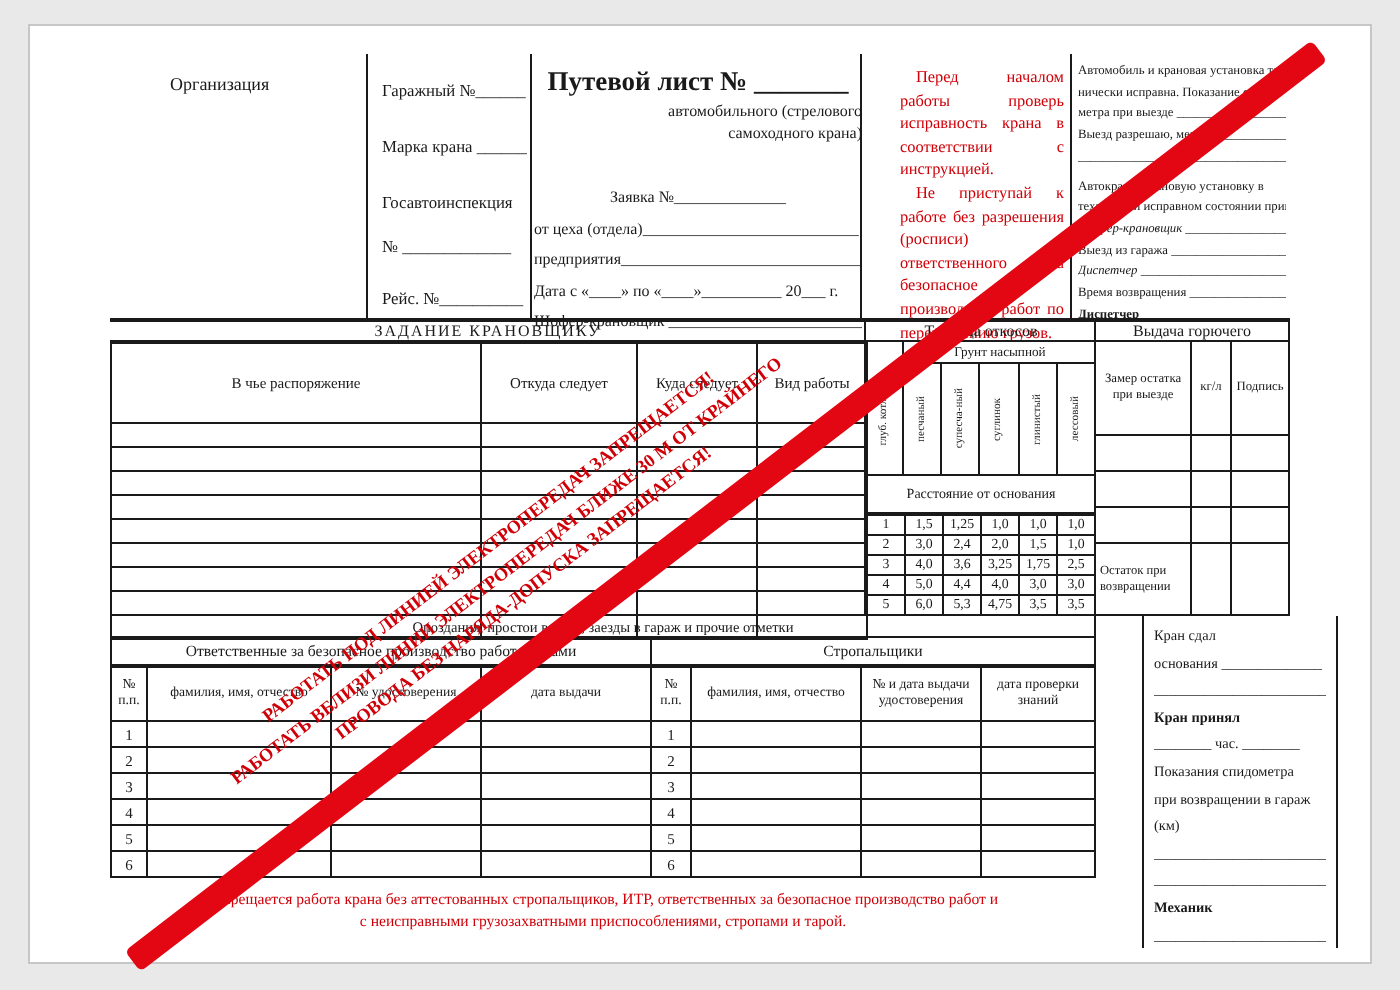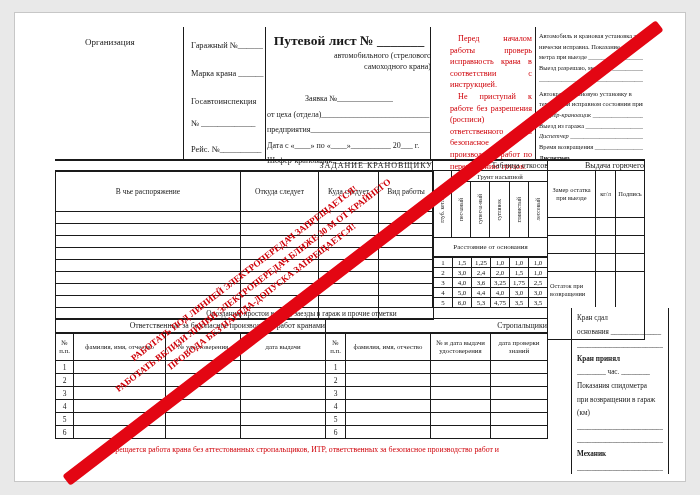--- a/index.html
+++ b/index.html
@@ -26,42 +26,42 @@
   .tech { left:524px; top:18px; width:104px; font-size:6.4px; line-height:10.7px; }
   .tech div { white-space:nowrap; overflow:hidden; }
   .it { font-style:italic; } .bd { font-weight:bold; }
 
   
   table { border-collapse:collapse; table-layout:fixed; }
   td,th { border:1px solid #1a1a1a; font-weight:normal; overflow:hidden; }
 
   
   .task { left:40px; top:147px; width:378px; height:148px; }
-  .sec-title { height:11px; line-height:11px; text-align:right; font-size:8px; letter-spacing:1px; border-bottom:1px solid #1a1a1a; }
+  .sec-title { height:11px; line-height:11px; text-align:center; font-size:8px; letter-spacing:1px; border-bottom:1px solid #1a1a1a; }
   .task table { width:100%; }
   .task th { height:40px; font-size:7.5px; text-align:center; }
   .task td { height:12px; }
 
   
   .slope { left:417px; top:147px; width:116px; height:148px; border-left:1px solid #1a1a1a; }
   .slope .sec-title { letter-spacing:0; }
   .sgrid { display:flex; height:67px; border-bottom:1px solid #1a1a1a; }
   .scol0 { width:19px; border-right:1px solid #1a1a1a; display:flex; align-items:center; justify-content:center; }
   .sright { flex:1; }
   .sgroup { height:11px; line-height:11px; text-align:center; font-size:6.6px; border-bottom:1px solid #1a1a1a; }
   .soils { display:flex; height:55px; }
   .soils .cell { width:19.2px; border-right:1px solid #1a1a1a; display:flex; align-items:center; justify-content:center; }
   .soils .cell:last-child { border-right:none; }
   .vtext { writing-mode:vertical-rl; transform:rotate(180deg); font-size:5.6px; line-height:8px; text-align:center; }
   .sdist { height:19px; line-height:19px; text-align:center; font-size:7px; border-bottom:1px solid #1a1a1a; }
   .slope table { width:100%; }
   .slope td { height:10px; font-size:6.9px; text-align:center; }
 
   
-  .fuel { left:532px; top:147px; width:98px; height:180px; border:1px solid #1a1a1a; border-top:none; }
+  .fuel { left:532px; top:147px; width:98px; height:148px; border:1px solid #1a1a1a; border-top:none; }
   .fgrid { display:flex; height:136px; }
   .fc { border-right:1px solid #1a1a1a; display:flex; flex-direction:column; }
   .fc:last-child { border-right:none; }
   .fhead { height:47px; border-bottom:1px solid #1a1a1a; font-size:6.4px; line-height:8px; display:flex; align-items:center; justify-content:center; text-align:center; padding:1px; }
   .frow { height:18px; border-bottom:1px solid #1a1a1a; }
   .flast { flex:1; font-size:6.3px; line-height:8px; display:flex; align-items:center; text-align:left; padding:1px 2px; }
 
   .strip { left:40px; top:295px; width:493px; height:11px; line-height:11px; text-align:center; font-size:7.3px; border:1px solid #1a1a1a; border-top:none; }
 
   .bt { top:306px; height:119px; }
@@ -440,20 +440,21 @@
     <div>при возвращении в гараж</div>
     <div>(км)</div>
     <div>________________________</div>
     <div>________________________</div>
     <div class="bd">Механик</div>
     <div>________________________</div>
   </div>
 
   <div class="abs warn">
     <div>Запрещается работа крана без аттестованных стропальщиков, ИТР, ответственных за безопасное производство работ и</div>
+    <div>с неисправными грузозахватными приспособлениями, стропами и тарой.</div>
   </div>
 
   <div class="abs diag">
     <div>РАБОТАТЬ ПОД ЛИНИЕЙ ЭЛЕКТРОПЕРЕДАЧ ЗАПРЕЩАЕТСЯ!</div>
     <div>РАБОТАТЬ ВБЛИЗИ ЛИНИИ ЭЛЕКТРОПЕРЕДАЧ БЛИЖЕ 30 М ОТ КРАЙНЕГО</div>
     <div>ПРОВОДА БЕЗ НАРЯДА-ДОПУСКА ЗАПРЕЩАЕТСЯ!</div>
   </div>
   <div class="abs stripe"></div>
 
 </div>

